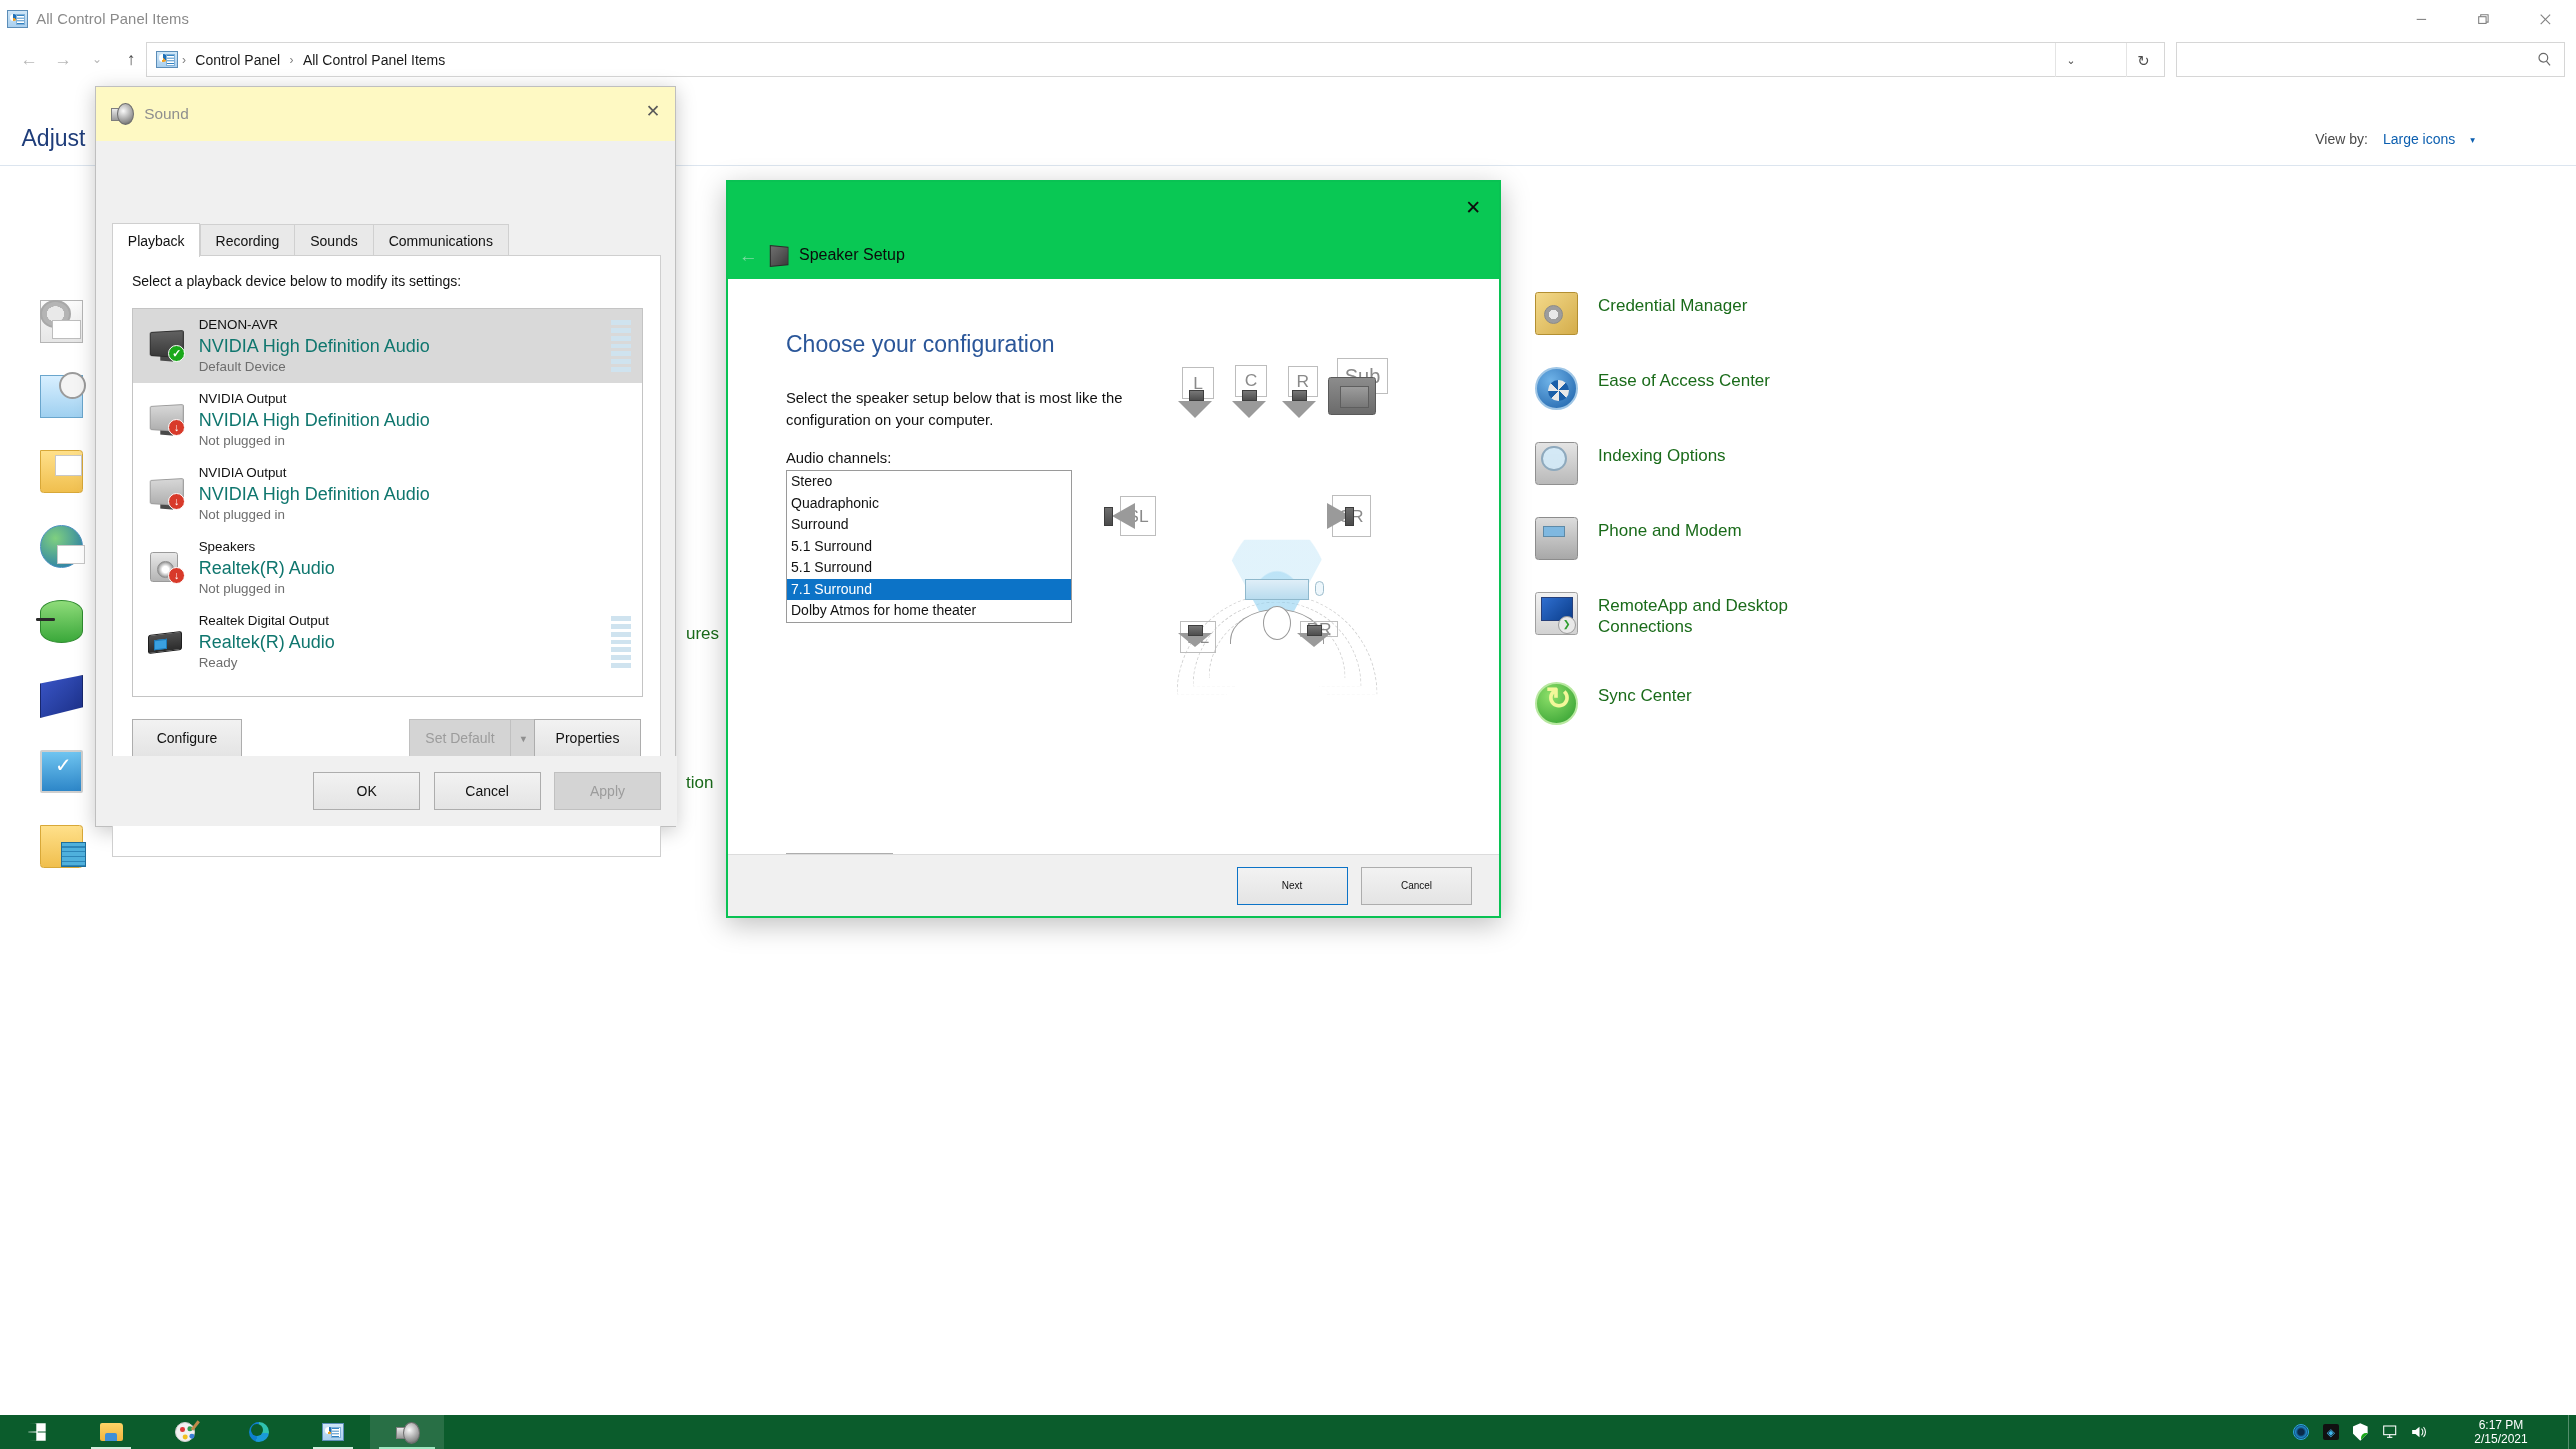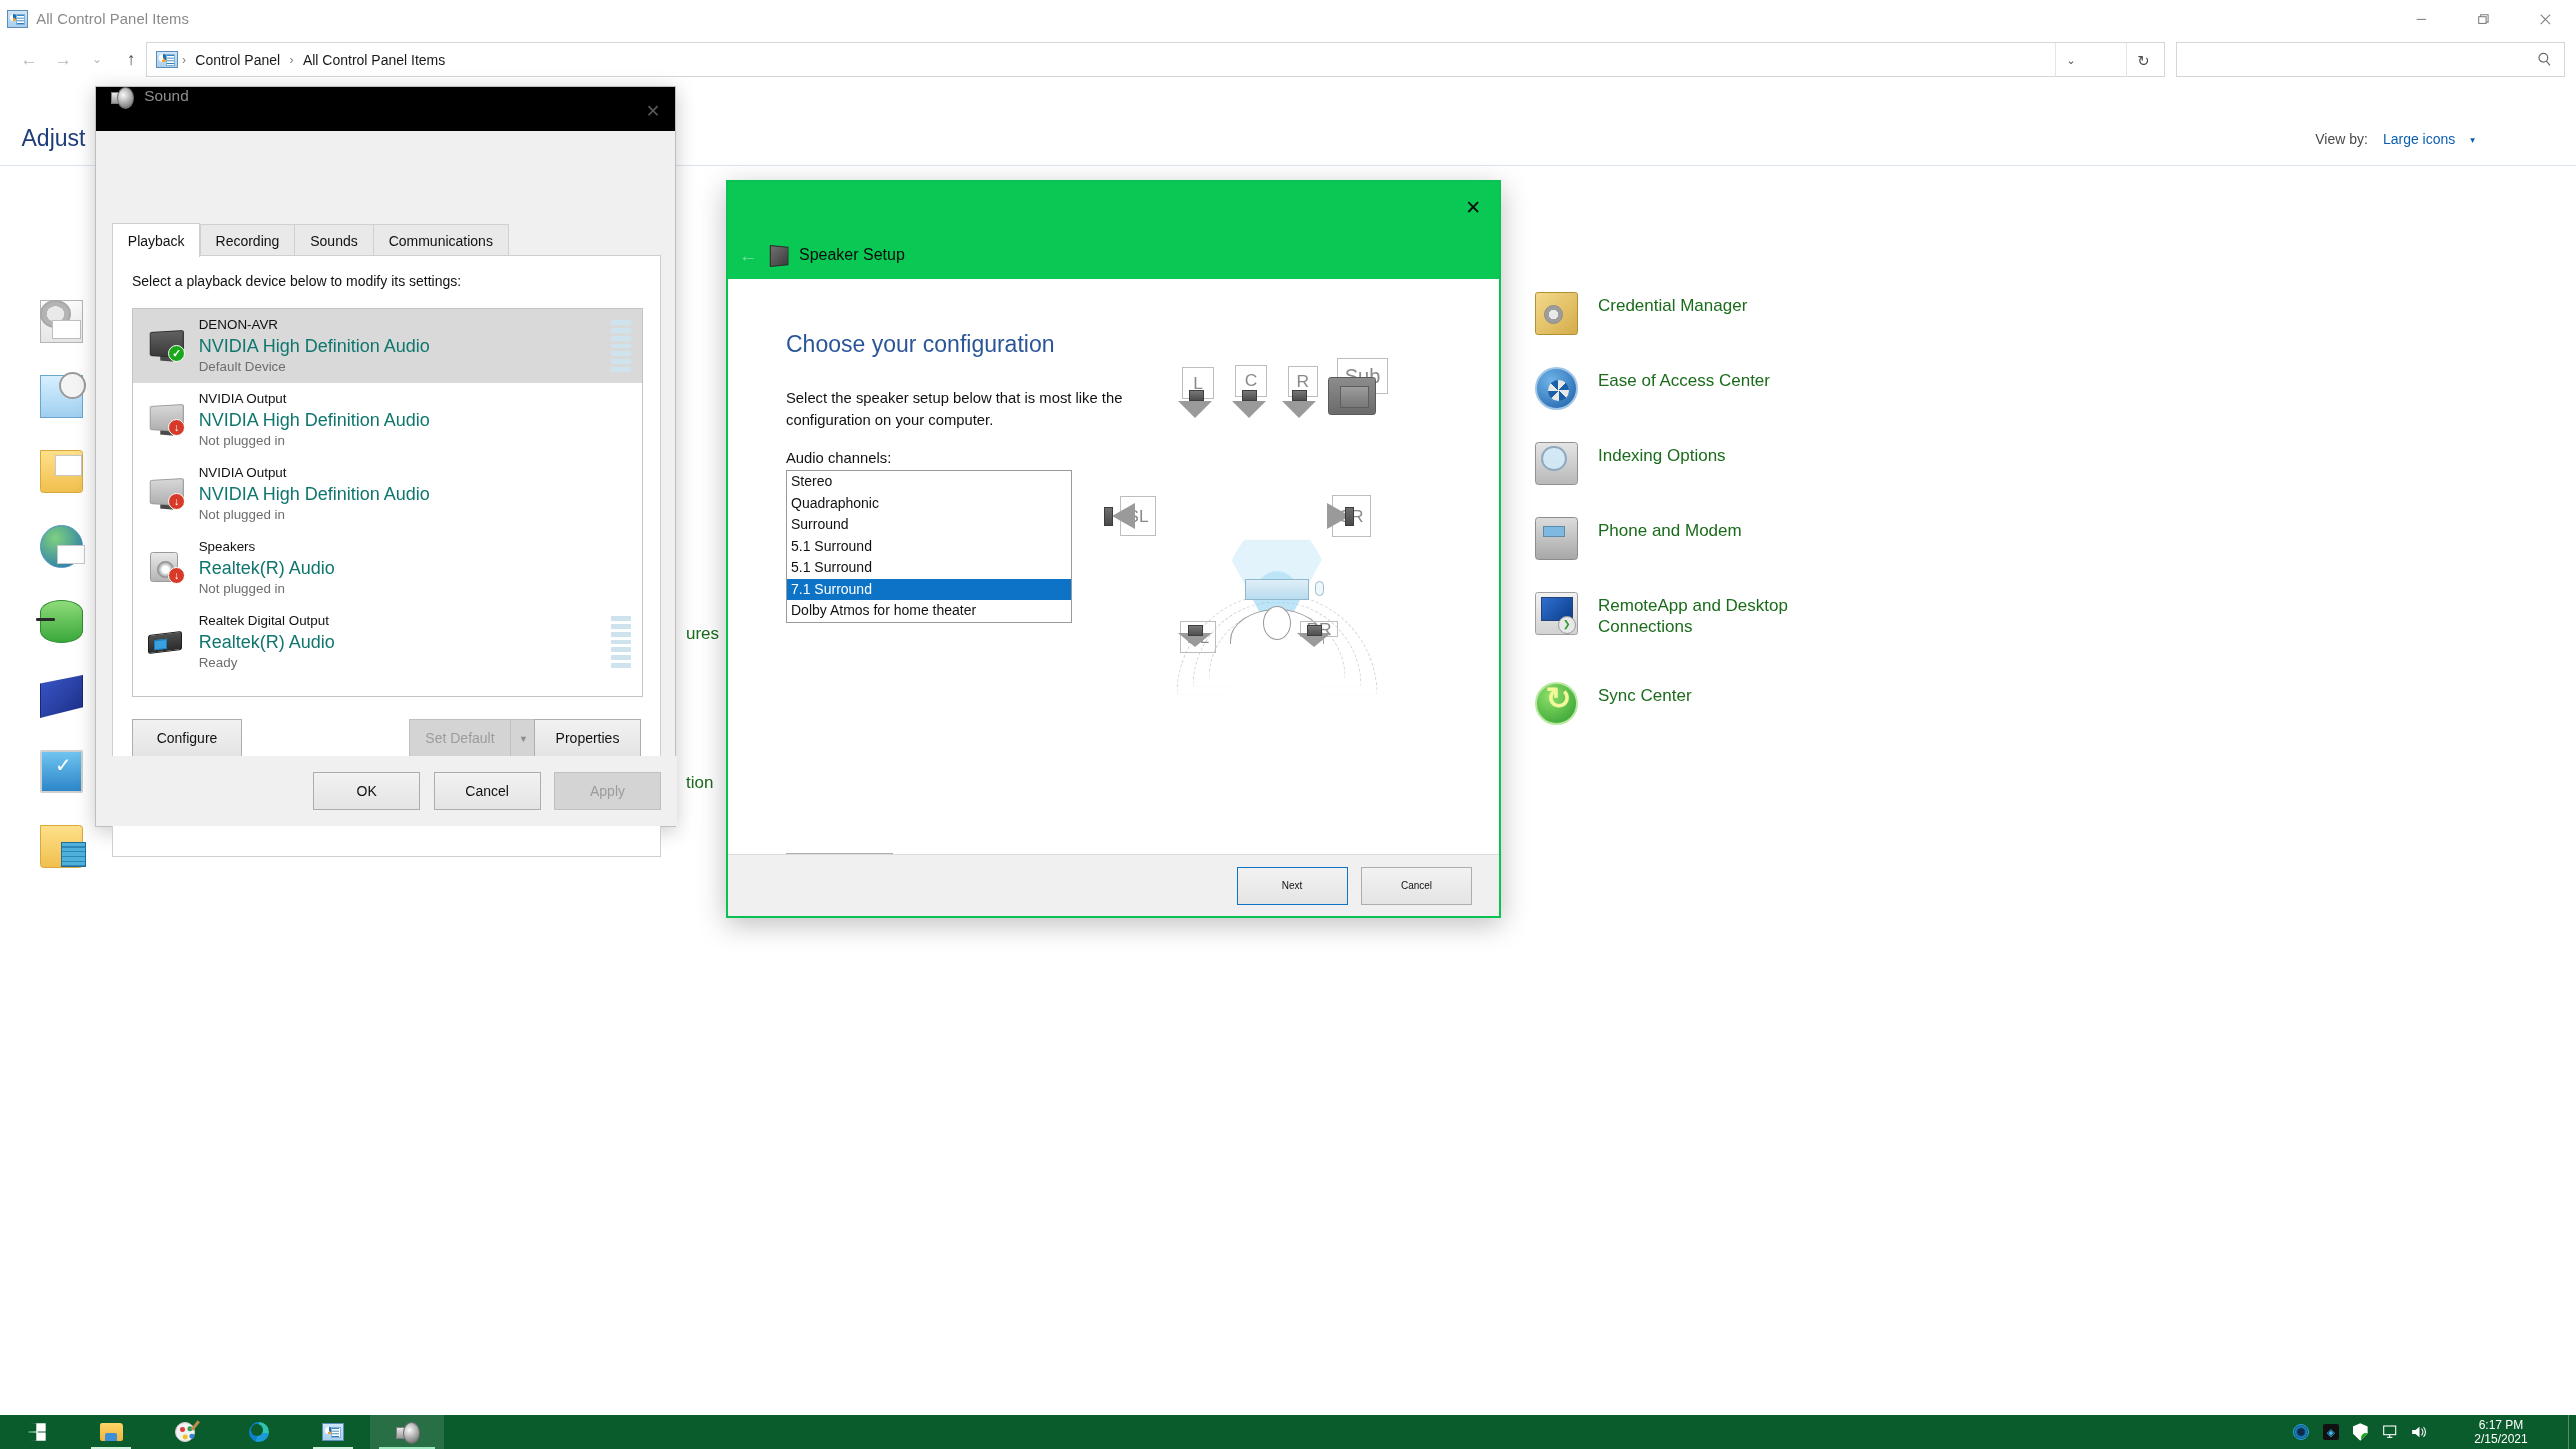--- a/index.html
+++ b/index.html
@@ -314,22 +314,22 @@
 
   
   #sound-dlg {
     position: absolute; left: 95px; top: 86px;
     width: 581px; height: 741px;
     background: #f0f0f0;
     border: 0.7px solid #bfbfbf;
     box-shadow: 0 4px 19px rgba(0,0,0,.22);
   }
   #sound-titlebar {
-    height: 44px; background: #000000;
-    display: flex; 
+    height: 54px; background: #fef9c3;
+    display: flex; align-items: center;
     position: relative;
   }
   #sound-title-icon { margin-left: 14.8px; width: 24px; height: 21.5px; position: relative; }
   .spk-glyph {
     width: 23px; height: 20px; position: relative; display:inline-block;
   }
   .spk-glyph::before {
     content:""; position:absolute; left:0; top:4.7px;
     width:8.7px;height:10.7px;
     background: linear-gradient(#e9e9e9,#9a9a9a);

